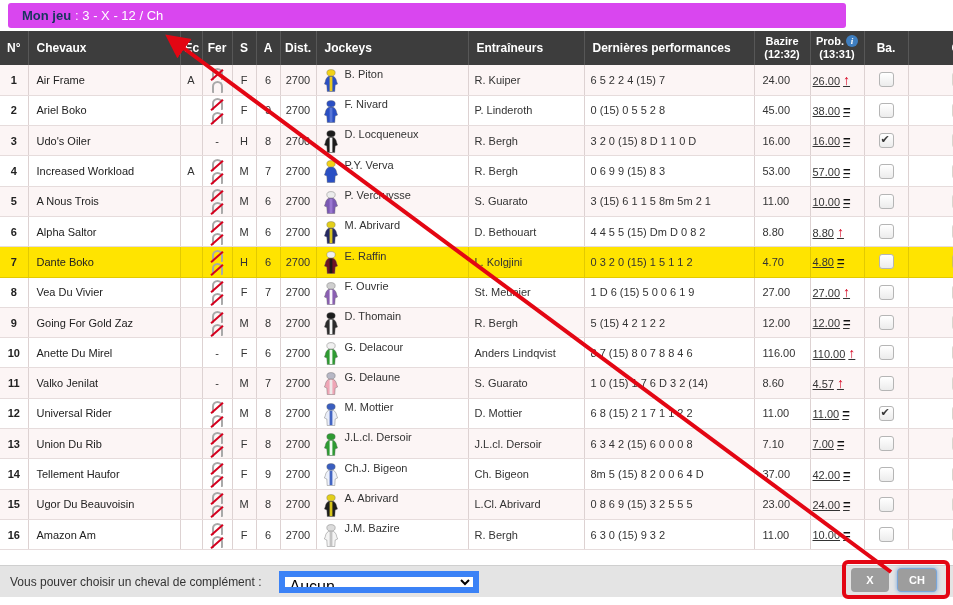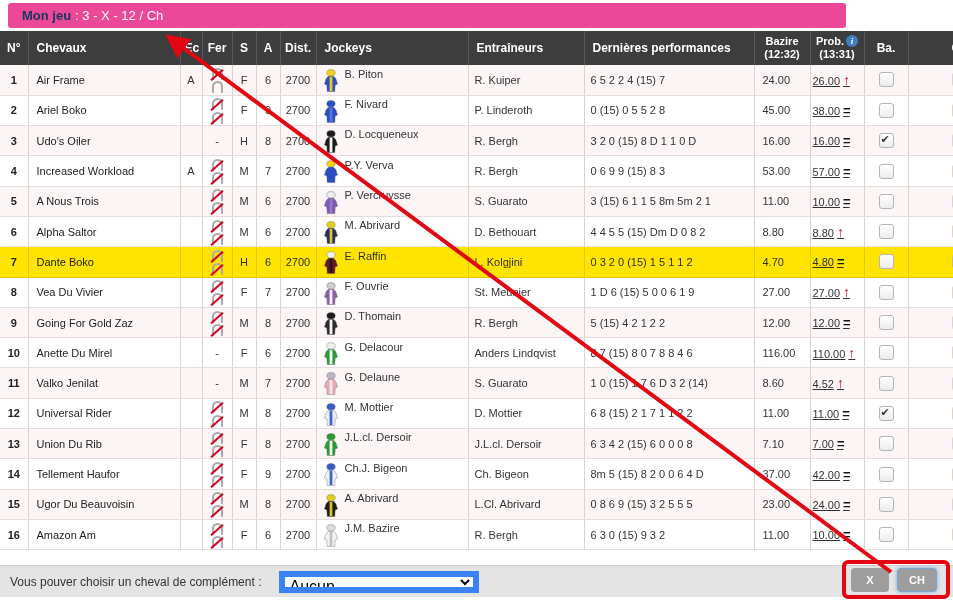--- a/index.html
+++ b/index.html
@@ -1,20 +1,20 @@
 <!DOCTYPE html>
 <html><head>
 <meta charset="utf-8">
 <style>
   html,body{margin:0;padding:0;background:#fff;}
   #app{position:relative;width:953px;height:605px;overflow:hidden;background:#fff;
        font-family:"Liberation Sans",sans-serif;color:#333;}
 
   
-  .topbar{position:absolute;left:8px;top:3px;width:838px;height:25px;background:#ec4899;
+  .topbar{position:absolute;left:8px;top:3px;width:838px;height:25px;background:#d946ef;
           border-radius:3px;line-height:25px;padding-left:14px;box-sizing:border-box;font-size:13px;}
   .topbar .mj{color:#17365c;font-weight:bold;}
   .topbar .mv{color:#fff;margin-left:4px;}
   .clear-btn{position:absolute;left:852px;top:3px;width:97px;height:25px;background:#9d9d9d;
              border:none;border-radius:4px;color:#fff;font-size:11px;font-weight:bold;
              font-family:"Liberation Sans",sans-serif;cursor:pointer;display:flex;align-items:center;
              justify-content:center;gap:6px;letter-spacing:.5px;}
 
   
   .tablewrap{position:absolute;left:0;top:31px;width:953px;}
@@ -384,21 +384,21 @@
         <span class="silk"><svg width="20" height="23" viewBox="0 0 20 23">
   <path d="M10 7 C6.5 7 4.9 9 4.3 12.5 L3.4 15 L5.8 16 L6.2 22.5 L13.8 22.5 L14.2 16 L16.6 15 L15.7 12.5 C15.1 9 13.5 7 10 7 Z" fill="#efa6b6" stroke="#666" stroke-width="0.4"></path>
   <rect x="8.6" y="7.6" width="2.8" height="14.5" fill="#ececec" opacity="0.95"></rect>
   <ellipse cx="10" cy="3.8" rx="4.2" ry="3.2" fill="#b7b7c5" stroke="#666" stroke-width="0.4"></ellipse>
 </svg></span><span class="jname">G. Delaune</span>
       </td>
       <td class="c-trainer">S. Guarato</td>
       <td class="c-perf">1 0 (15) 1 7 6 D 3 2 (14)</td>
       <td class="c-rap">8.60</td>
       <td class="c-prob">
-        <span>4.52</span><span class="trend up">↑</span>
+        <span>4.57</span><span class="trend up">↑</span>
       </td>
       <td class="c-ba"><span class="cb"></span></td>
       <td class="c-ch"><span class="cb dis"></span></td>
     </tr>
           <tr>
       <td class="c-num">12</td>
       <td class="c-name">Universal Rider</td>
       <td class="c-ec"></td>
       <td class="c-fer"><span class="shoe crossed"></span><span class="shoe crossed"></span></td>
       <td class="c-sex">M</td>

